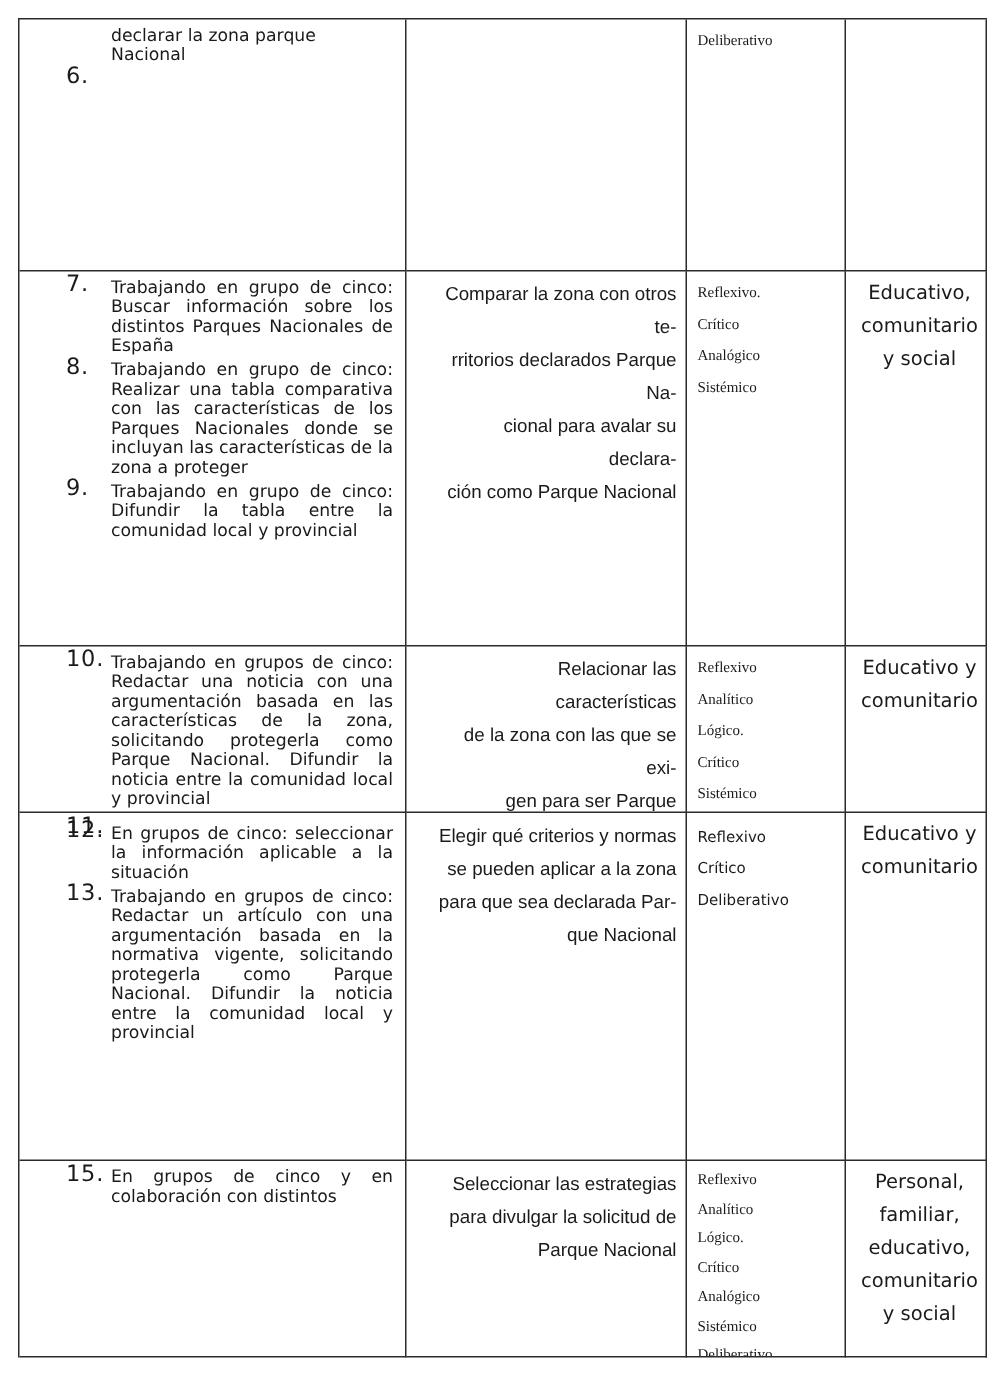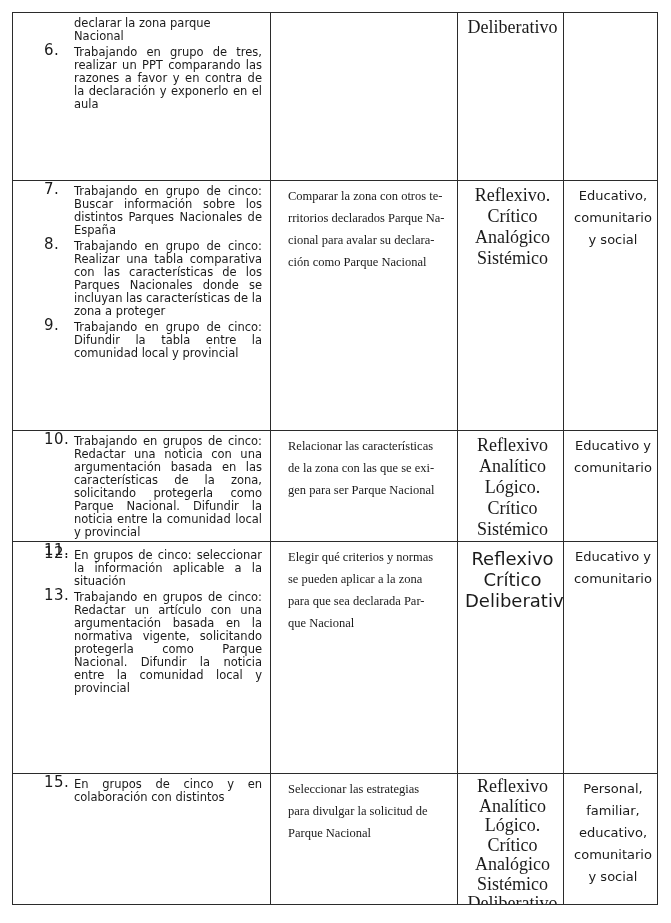--- a/index.html
+++ b/index.html
@@ -53,33 +53,33 @@
   .c-act .item:first-child { margin-top: 0; }
   .c-act .num {
     position: absolute;
     left: 31px;
     top: -2px;
     font-size: 15px;
     letter-spacing: 0.5px;
   }
   
   .c-desc {
-    font-family: Liberation Serif, serif;
+    font-family: Liberation Sans, sans-serif;
     font-size: 12.5px;
     line-height: 22px;
     padding: 4px 6px 0 17px;
     white-space: pre-line;
+    text-align: right;
   }
   
   .c-think {
-    font-size: 18px;
+    font-size: 10px;
     line-height: 21px;
     padding: 4px 3px 0 7px;
     white-space: pre-line;
-    text-align: center;
   }
   .c-think.serif { font-family: "Liberation Serif", serif; }
   .c-think.sans  { font-family: "DejaVu Sans", sans-serif; padding-top: 6px; }
   .c-think.tight { line-height: 19.5px; padding-top: 3px; }
   
   .c-ctx {
     font-family: "DejaVu Sans", sans-serif;
     font-size: 13px;
     line-height: 22px;
     padding: 4px 3px 0 8px;
@@ -90,21 +90,20 @@
 </head>
 <body>
 
 <div class="page">
   <div class="grid">
 
     <div class="cell c-act">
       <div class="cont">declarar la zona parque Nacional</div>
       <div class="item">
         <span class="num">6.</span>
-        <span>Trabajando en grupo de tres, realizar un PPT comparando las razones a favor y en contra de la declaración y exponerlo en el aula</span>
       </div>
     </div>
     <div class="cell c-desc"></div>
     <div class="cell c-think serif">Deliberativo</div>
     <div class="cell c-ctx"></div>
 
     <div class="cell c-act">
       <div class="item">
         <span class="num">7.</span>
         <span>Trabajando en grupo de cinco: Buscar información sobre los distintos Parques Nacionales de España</span>

